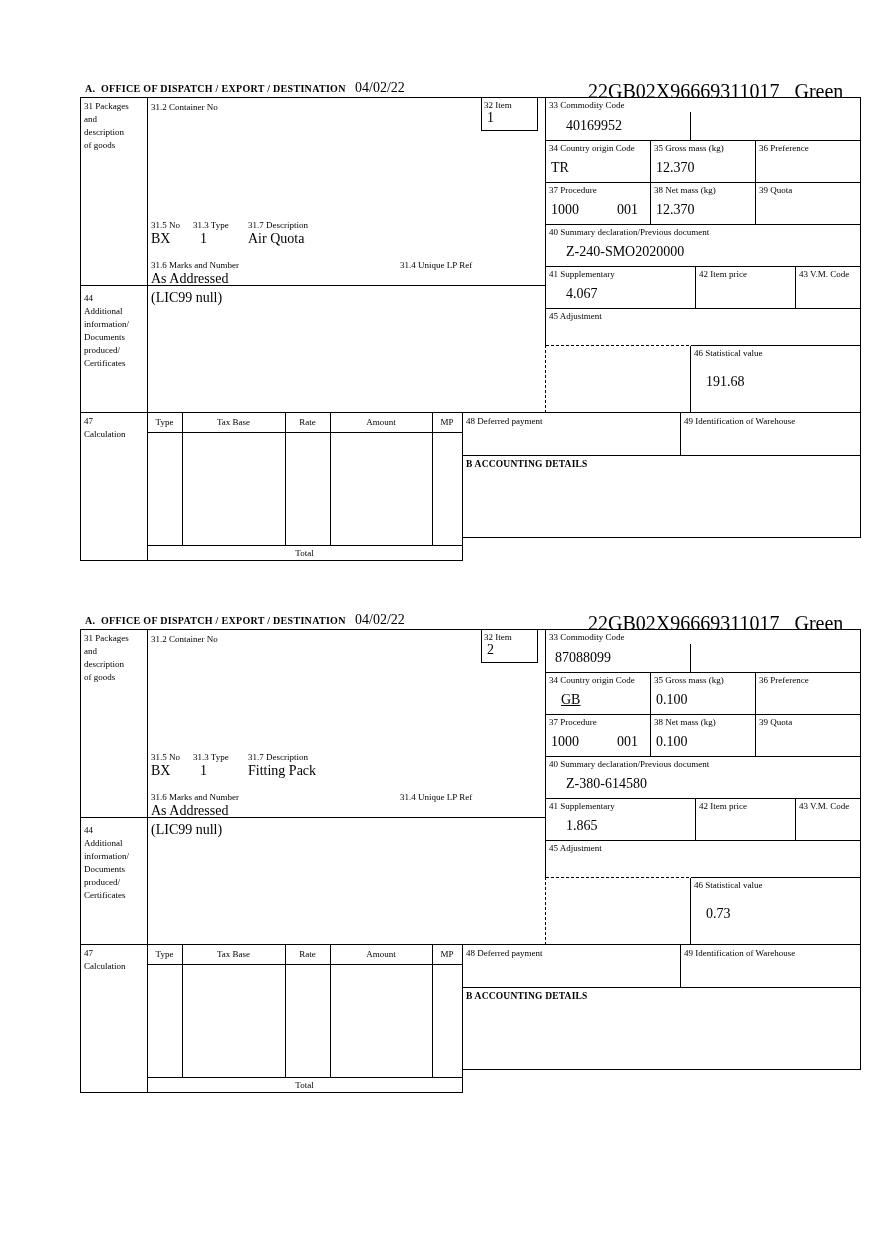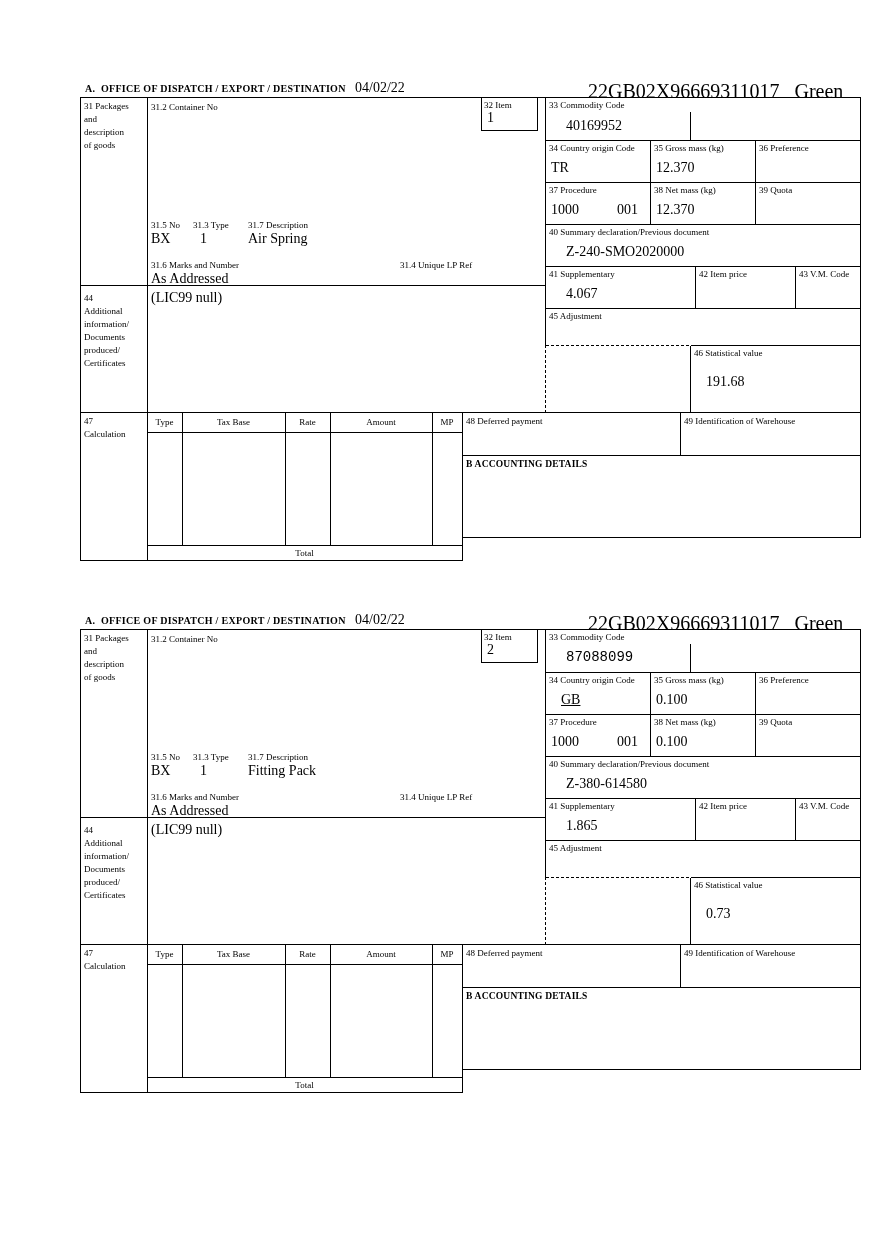--- a/index.html
+++ b/index.html
@@ -103,21 +103,21 @@
 
       <span class="lbl" style="left:469px; top:214px;">45 Adjustment</span>
       <span class="lbl" style="left:614px; top:251px;">46 Statistical value</span>
       <span class="val" style="left:626px; top:277px;">191.68</span>
 
       <span class="lbl" style="left:71px; top:123px;">31.5 No</span>
       <span class="lbl" style="left:113px; top:123px;">31.3 Type</span>
       <span class="lbl" style="left:168px; top:123px;">31.7 Description</span>
       <span class="val" style="left:71px; top:134px;">BX</span>
       <span class="val" style="left:120px; top:134px;">1</span>
-      <span class="val" style="left:168px; top:134px;">Air Spring</span>
+      <span class="val" style="left:168px; top:134px;">Air Quota</span>
 
       <span class="lbl" style="left:71px; top:163px;">31.6 Marks and Number</span>
       <span class="lbl" style="left:320px; top:163px;">31.4 Unique LP Ref</span>
       <span class="val" style="left:71px; top:174px;">As Addressed</span>
 
       <span class="lbl" style="left:4px; top:196px;">44</span>
       <span class="lbl" style="left:4px; top:209px;">Additional</span>
       <span class="lbl" style="left:4px; top:222px;">information/</span>
       <span class="lbl" style="left:4px; top:235px;">Documents</span>
       <span class="lbl" style="left:4px; top:248px;">produced/</span>
@@ -187,21 +187,21 @@
       <span class="lbl" style="left:4px; top:4px;">31 Packages</span>
       <span class="lbl" style="left:4px; top:17px;">and</span>
       <span class="lbl" style="left:4px; top:30px;">description</span>
       <span class="lbl" style="left:4px; top:43px;">of goods</span>
 
       <span class="lbl" style="left:71px; top:5px;">31.2 Container No</span>
       <span class="lbl" style="left:404px; top:3px;">32 Item</span>
       <span class="val" style="left:407px; top:13px;">2</span>
 
       <span class="lbl" style="left:469px; top:3px;">33 Commodity Code</span>
-      <span class="val" style="left:486px; top:21px;font-family:Liberation Mono, monospace;">87088099</span>
+      <span class="val" style="left:475px; top:21px;">87088099</span>
 
       <span class="lbl" style="left:469px; top:46px;">34 Country origin Code</span>
       <span class="val" style="left:481px; top:63px;text-decoration:underline;">GB</span>
       <span class="lbl" style="left:574px; top:46px;">35 Gross mass (kg)</span>
       <span class="val" style="left:576px; top:63px;">0.100</span>
       <span class="lbl" style="left:679px; top:46px;">36 Preference</span>
 
       <span class="lbl" style="left:469px; top:88px;">37 Procedure</span>
       <span class="val" style="left:471px; top:105px;">1000</span>
       <span class="val" style="left:537px; top:105px;">001</span>

